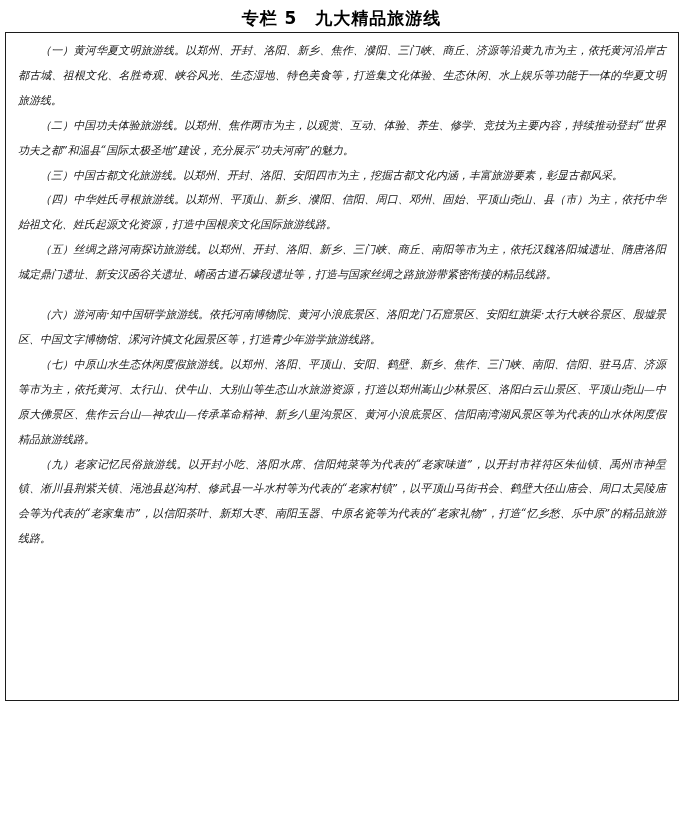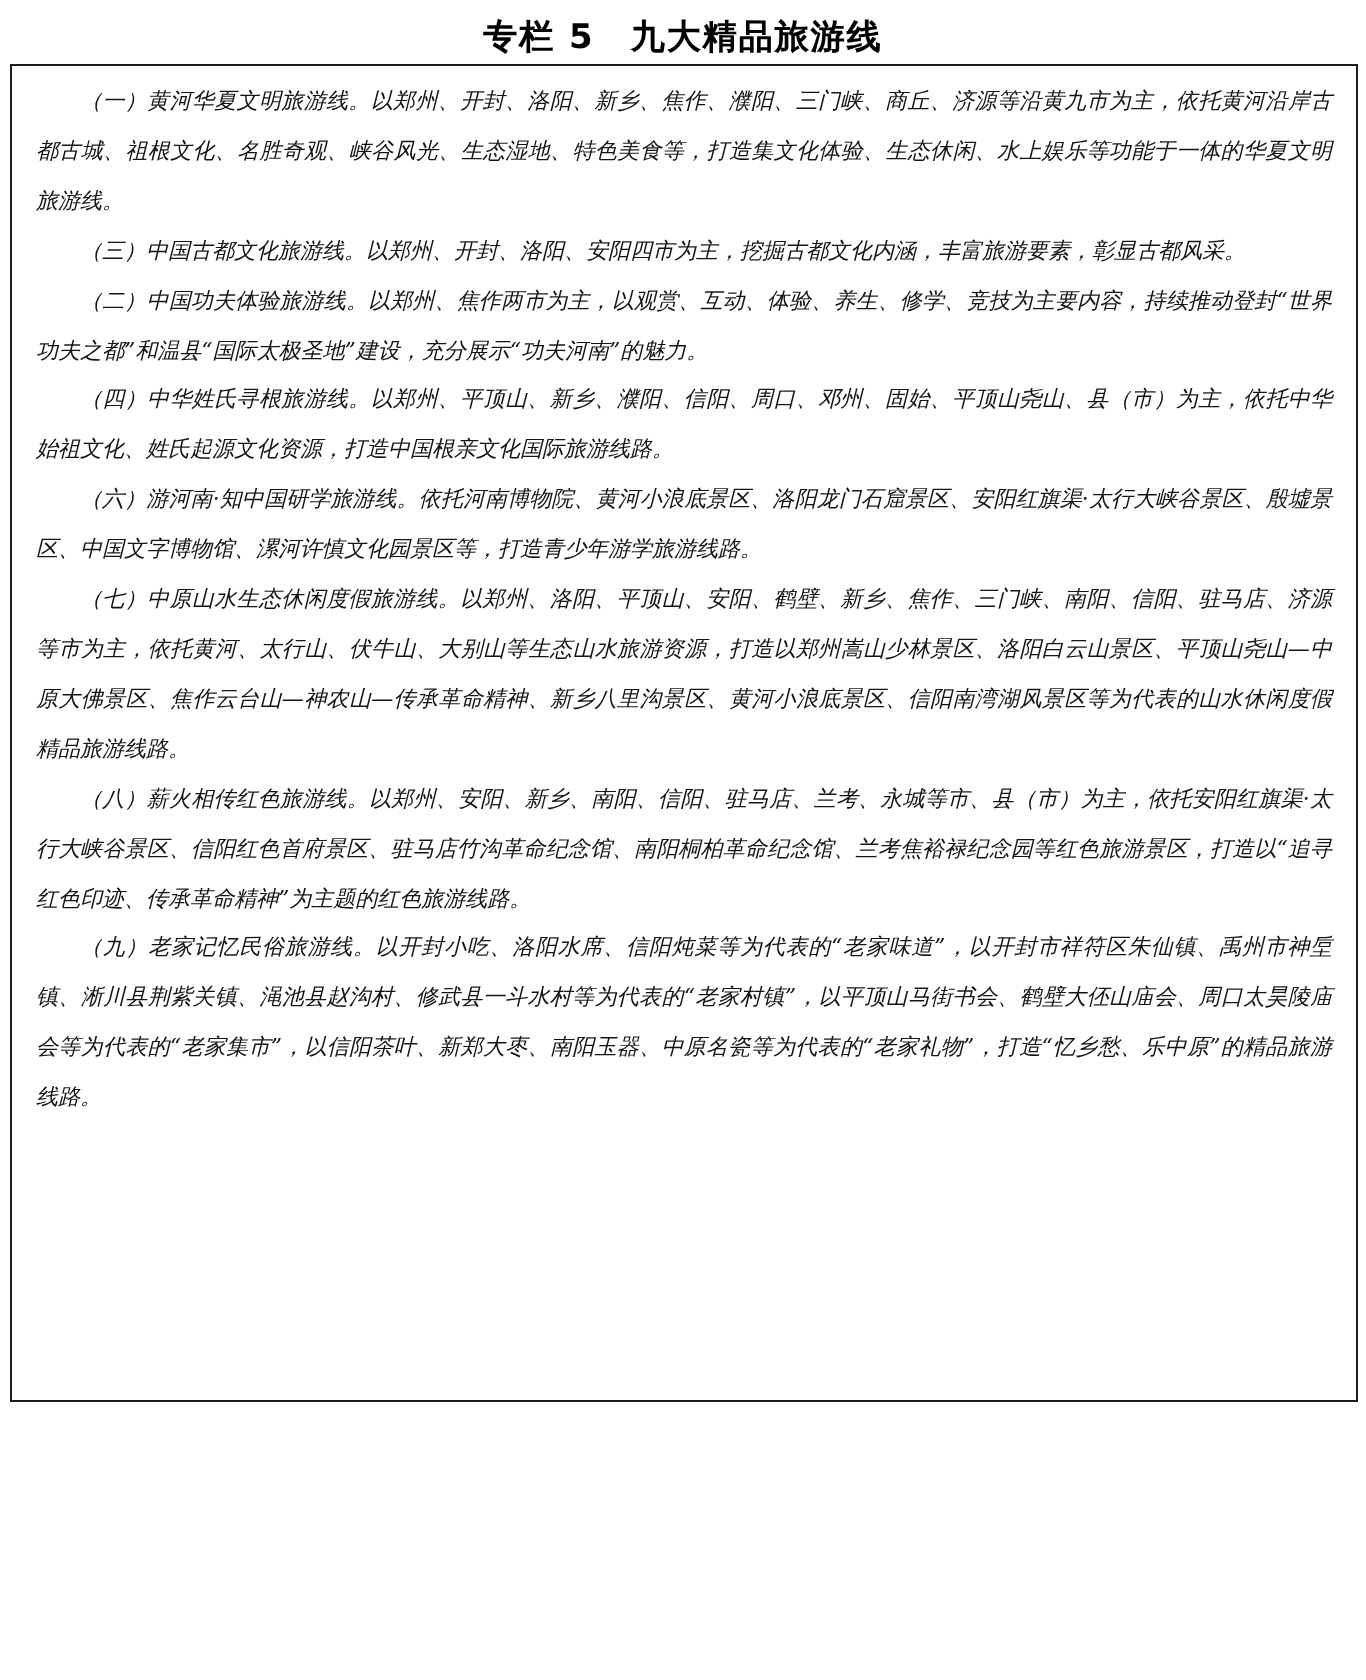--- a/index.html
+++ b/index.html
@@ -40,33 +40,34 @@
     margin: 0;
     font-size: 11px;
     line-height: 24.9px;
     color: #141414;
     text-align: justify;
     text-indent: 2em;
     word-break: break-all;
     font-style: italic;
   }
   .para.extra-gap {
+    margin-top: 15px;
   }
 </style>
 </head>
 <body>
 
 <div class="page">
 
   <h1 class="doc-title">专栏 5　九大精品旅游线</h1>
 
   <div class="content-box">
     <p class="para">（一）黄河华夏文明旅游线。以郑州、开封、洛阳、新乡、焦作、濮阳、三门峡、商丘、济源等沿黄九市为主，依托黄河沿岸古都古城、祖根文化、名胜奇观、峡谷风光、生态湿地、特色美食等，打造集文化体验、生态休闲、水上娱乐等功能于一体的华夏文明旅游线。</p>
+    <p class="para">（二）中国功夫体验旅游线。以郑州、焦作两市为主，以观赏、互动、体验、养生、修学、竞技为主要内容，持续推动登封“世界功夫之都”和温县“国际太极圣地”建设，充分展示“功夫河南”的魅力。</p>
     <p class="para">（三）中国古都文化旅游线。以郑州、开封、洛阳、安阳四市为主，挖掘古都文化内涵，丰富旅游要素，彰显古都风采。</p>
-    <p class="para">（二）中国功夫体验旅游线。以郑州、焦作两市为主，以观赏、互动、体验、养生、修学、竞技为主要内容，持续推动登封“世界功夫之都”和温县“国际太极圣地”建设，充分展示“功夫河南”的魅力。</p>
     <p class="para">（四）中华姓氏寻根旅游线。以郑州、平顶山、新乡、濮阳、信阳、周口、邓州、固始、平顶山尧山、县（市）为主，依托中华始祖文化、姓氏起源文化资源，打造中国根亲文化国际旅游线路。</p>
+    <p class="para">（五）丝绸之路河南探访旅游线。以郑州、开封、洛阳、新乡、三门峡、商丘、南阳等市为主，依托汉魏洛阳城遗址、隋唐洛阳城定鼎门遗址、新安汉函谷关遗址、崤函古道石壕段遗址等，打造与国家丝绸之路旅游带紧密衔接的精品线路。</p>
     <p class="para extra-gap">（六）游河南·知中国研学旅游线。依托河南博物院、黄河小浪底景区、洛阳龙门石窟景区、安阳红旗渠·太行大峡谷景区、殷墟景区、中国文字博物馆、漯河许慎文化园景区等，打造青少年游学旅游线路。</p>
     <p class="para">（七）中原山水生态休闲度假旅游线。以郑州、洛阳、平顶山、安阳、鹤壁、新乡、焦作、三门峡、南阳、信阳、驻马店、济源等市为主，依托黄河、太行山、伏牛山、大别山等生态山水旅游资源，打造以郑州嵩山少林景区、洛阳白云山景区、平顶山尧山—中原大佛景区、焦作云台山—神农山—传承革命精神、新乡八里沟景区、黄河小浪底景区、信阳南湾湖风景区等为代表的山水休闲度假精品旅游线路。</p>
-    <p class="para">（八）薪火相传红色旅游线。以郑州、安阳、新乡、南阳、信阳、驻马店、兰考、永城等市、县（市）为主，依托安阳红旗渠·太行大峡谷景区、信阳红色首府景区、驻马店竹沟革命纪念馆、南阳桐柏革命纪念馆、兰考焦裕禄纪念园等红色旅游景区，打造以“追寻红色印迹、传承革命精神”为主题的红色旅游线路。</p>
     <p class="para">（九）老家记忆民俗旅游线。以开封小吃、洛阳水席、信阳炖菜等为代表的“老家味道”，以开封市祥符区朱仙镇、禹州市神垕镇、淅川县荆紫关镇、渑池县赵沟村、修武县一斗水村等为代表的“老家村镇”，以平顶山马街书会、鹤壁大伾山庙会、周口太昊陵庙会等为代表的“老家集市”，以信阳茶叶、新郑大枣、南阳玉器、中原名瓷等为代表的“老家礼物”，打造“忆乡愁、乐中原”的精品旅游线路。</p>
   </div>
 
 </div>
 
 </body></html>

